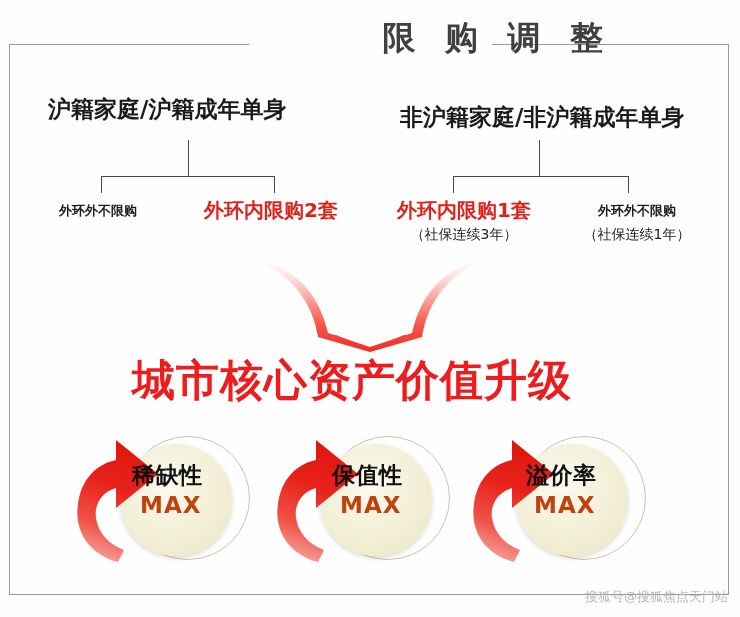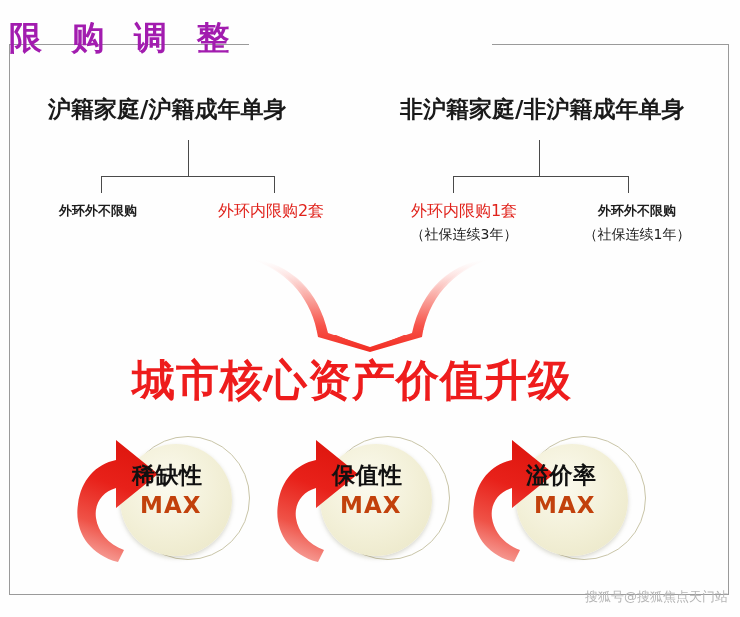--- a/index.html
+++ b/index.html
@@ -52,42 +52,42 @@
     left: 9px; top: 594px;
     width: 720px; height: 1px;
     background: #9a9a9a;
   }
 
   
   .title {
     position: absolute;
     left: 0; top: 18px;
     width: 612px;
-    text-align: left;
+    text-align: right;
     font-size: 33px;
     font-weight: 700;
     letter-spacing: 9px;
     text-indent: 9px;
-    color: #a21caf;
+    color: #404040;
     line-height: 40px;
     white-space: nowrap;
   }
 
   
   .cat-head {
     position: absolute;
     top: 94px;
     font-size: 23px;
     font-weight: 700;
     color: #1a1a1a;
     white-space: nowrap;
     letter-spacing: 0px;
   }
   .cat-head.left  { left: 48px; }
-  .cat-head.right { left: 400px; }
+  .cat-head.right { left: 400px; margin-top: 8px; }
 
   
   .conn-stem {
     position: absolute;
     width: 1px;
     background: #4a4a4a;
   }
   .conn-bar {
     position: absolute;
     height: 1px;
@@ -119,22 +119,22 @@
   }
   .leaf .main {
     display: block;
     font-size: 13px;
     line-height: 25px;
     color: #1c1c1c;
     font-weight: 700;
   }
   .leaf.accent .main {
     color: #E0221B;
-    font-weight: 400;
-    font-size: 16px;
+    font-weight: 700;
+    font-size: 20px;
   }
   .leaf .sub {
     display: block;
     font-size: 14px;
     line-height: 20px;
     color: #1c1c1c;
     margin-top: 1px;
   }
   .leaf.l1 { left: 22px;  width: 152px; }
   .leaf.l2 { left: 186px; width: 170px; }

